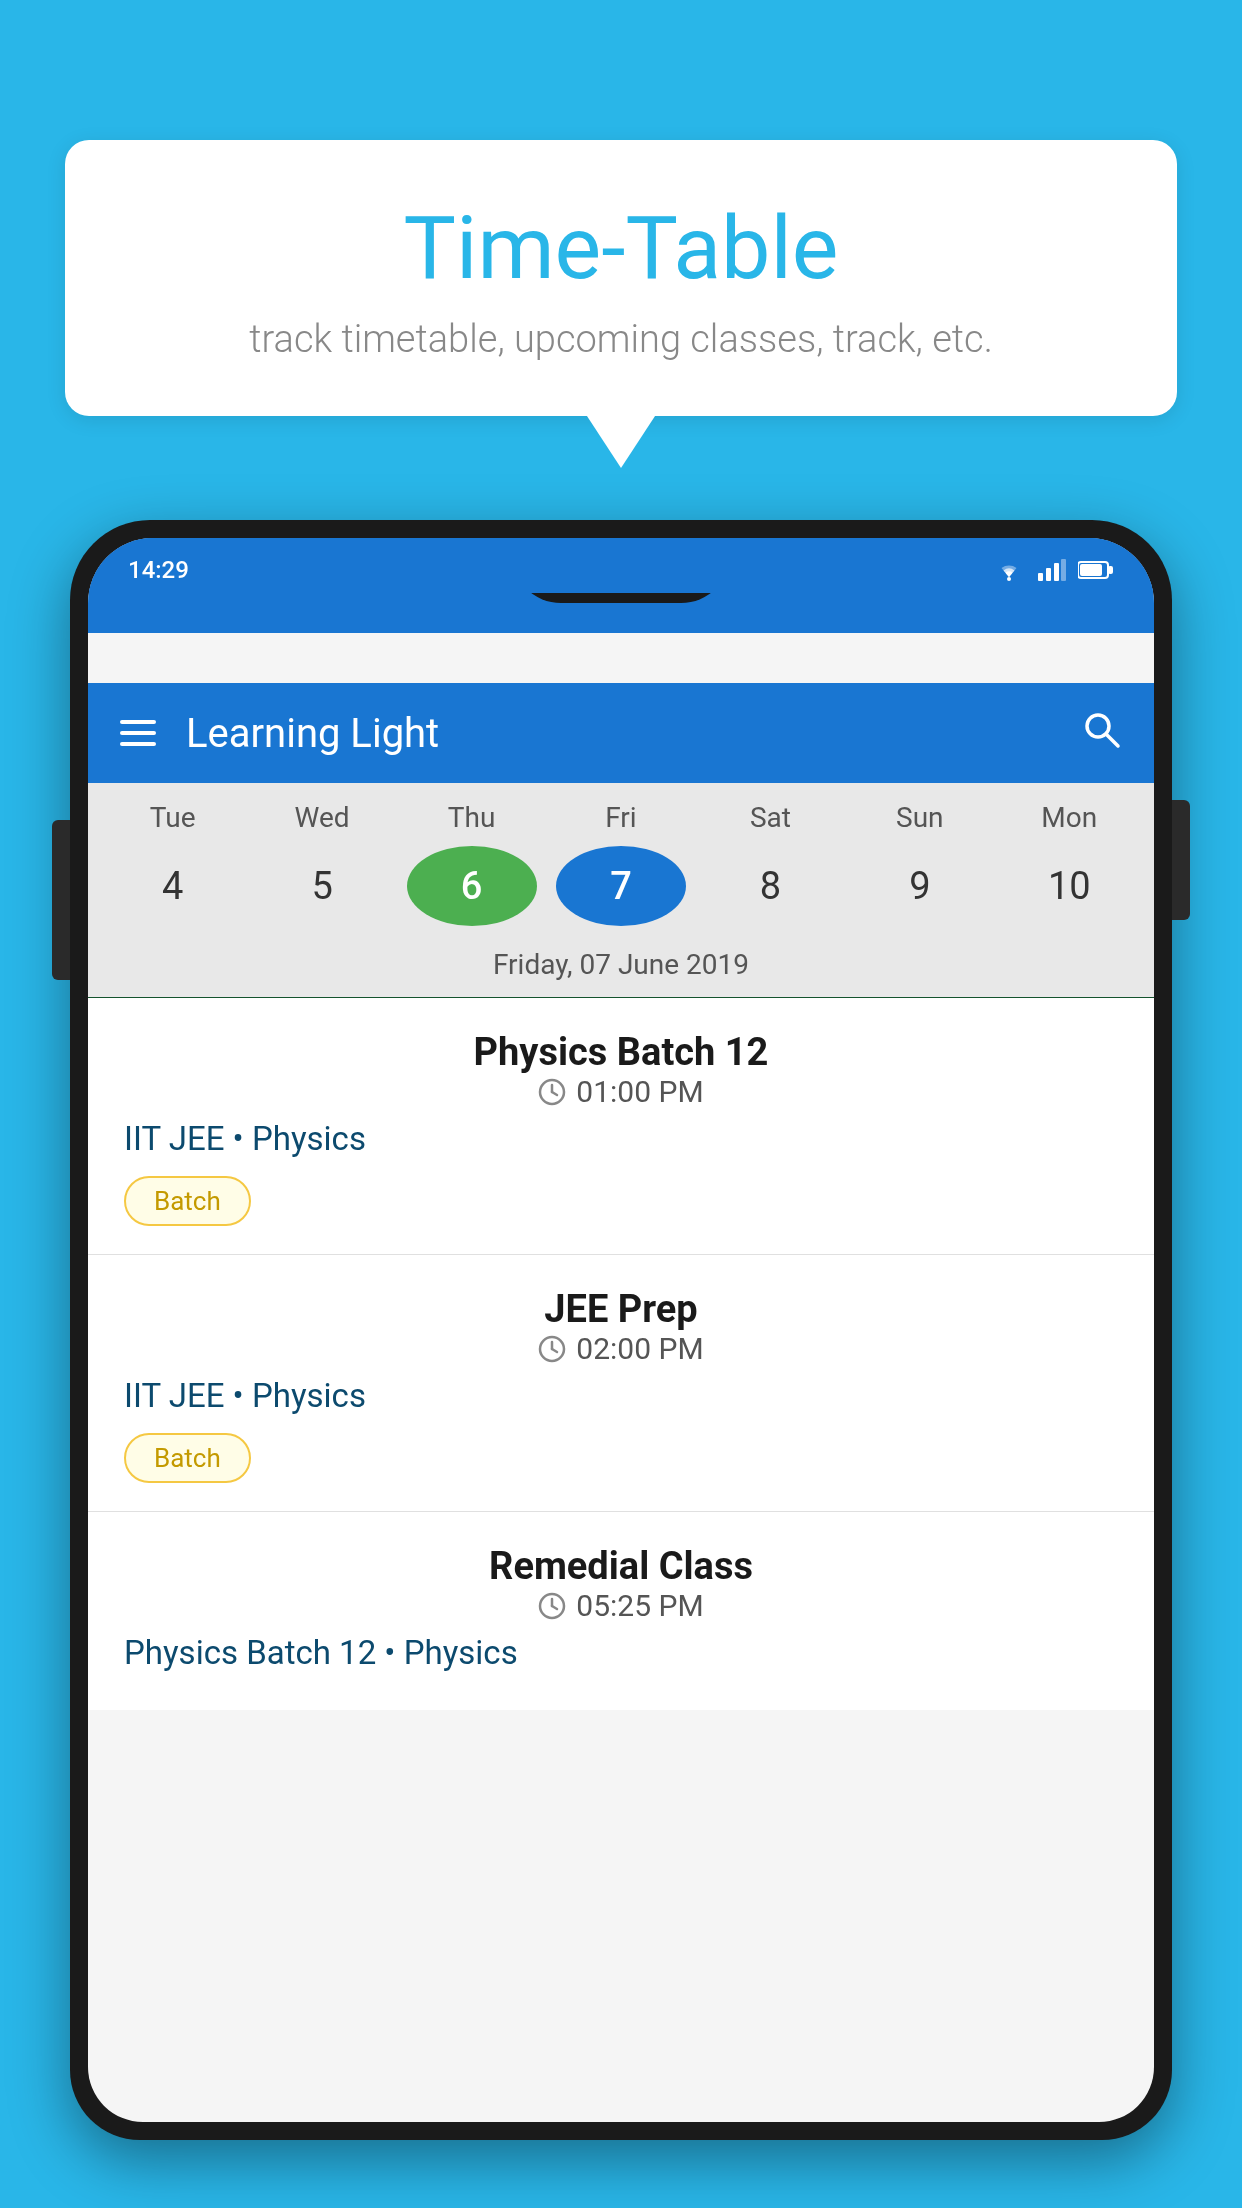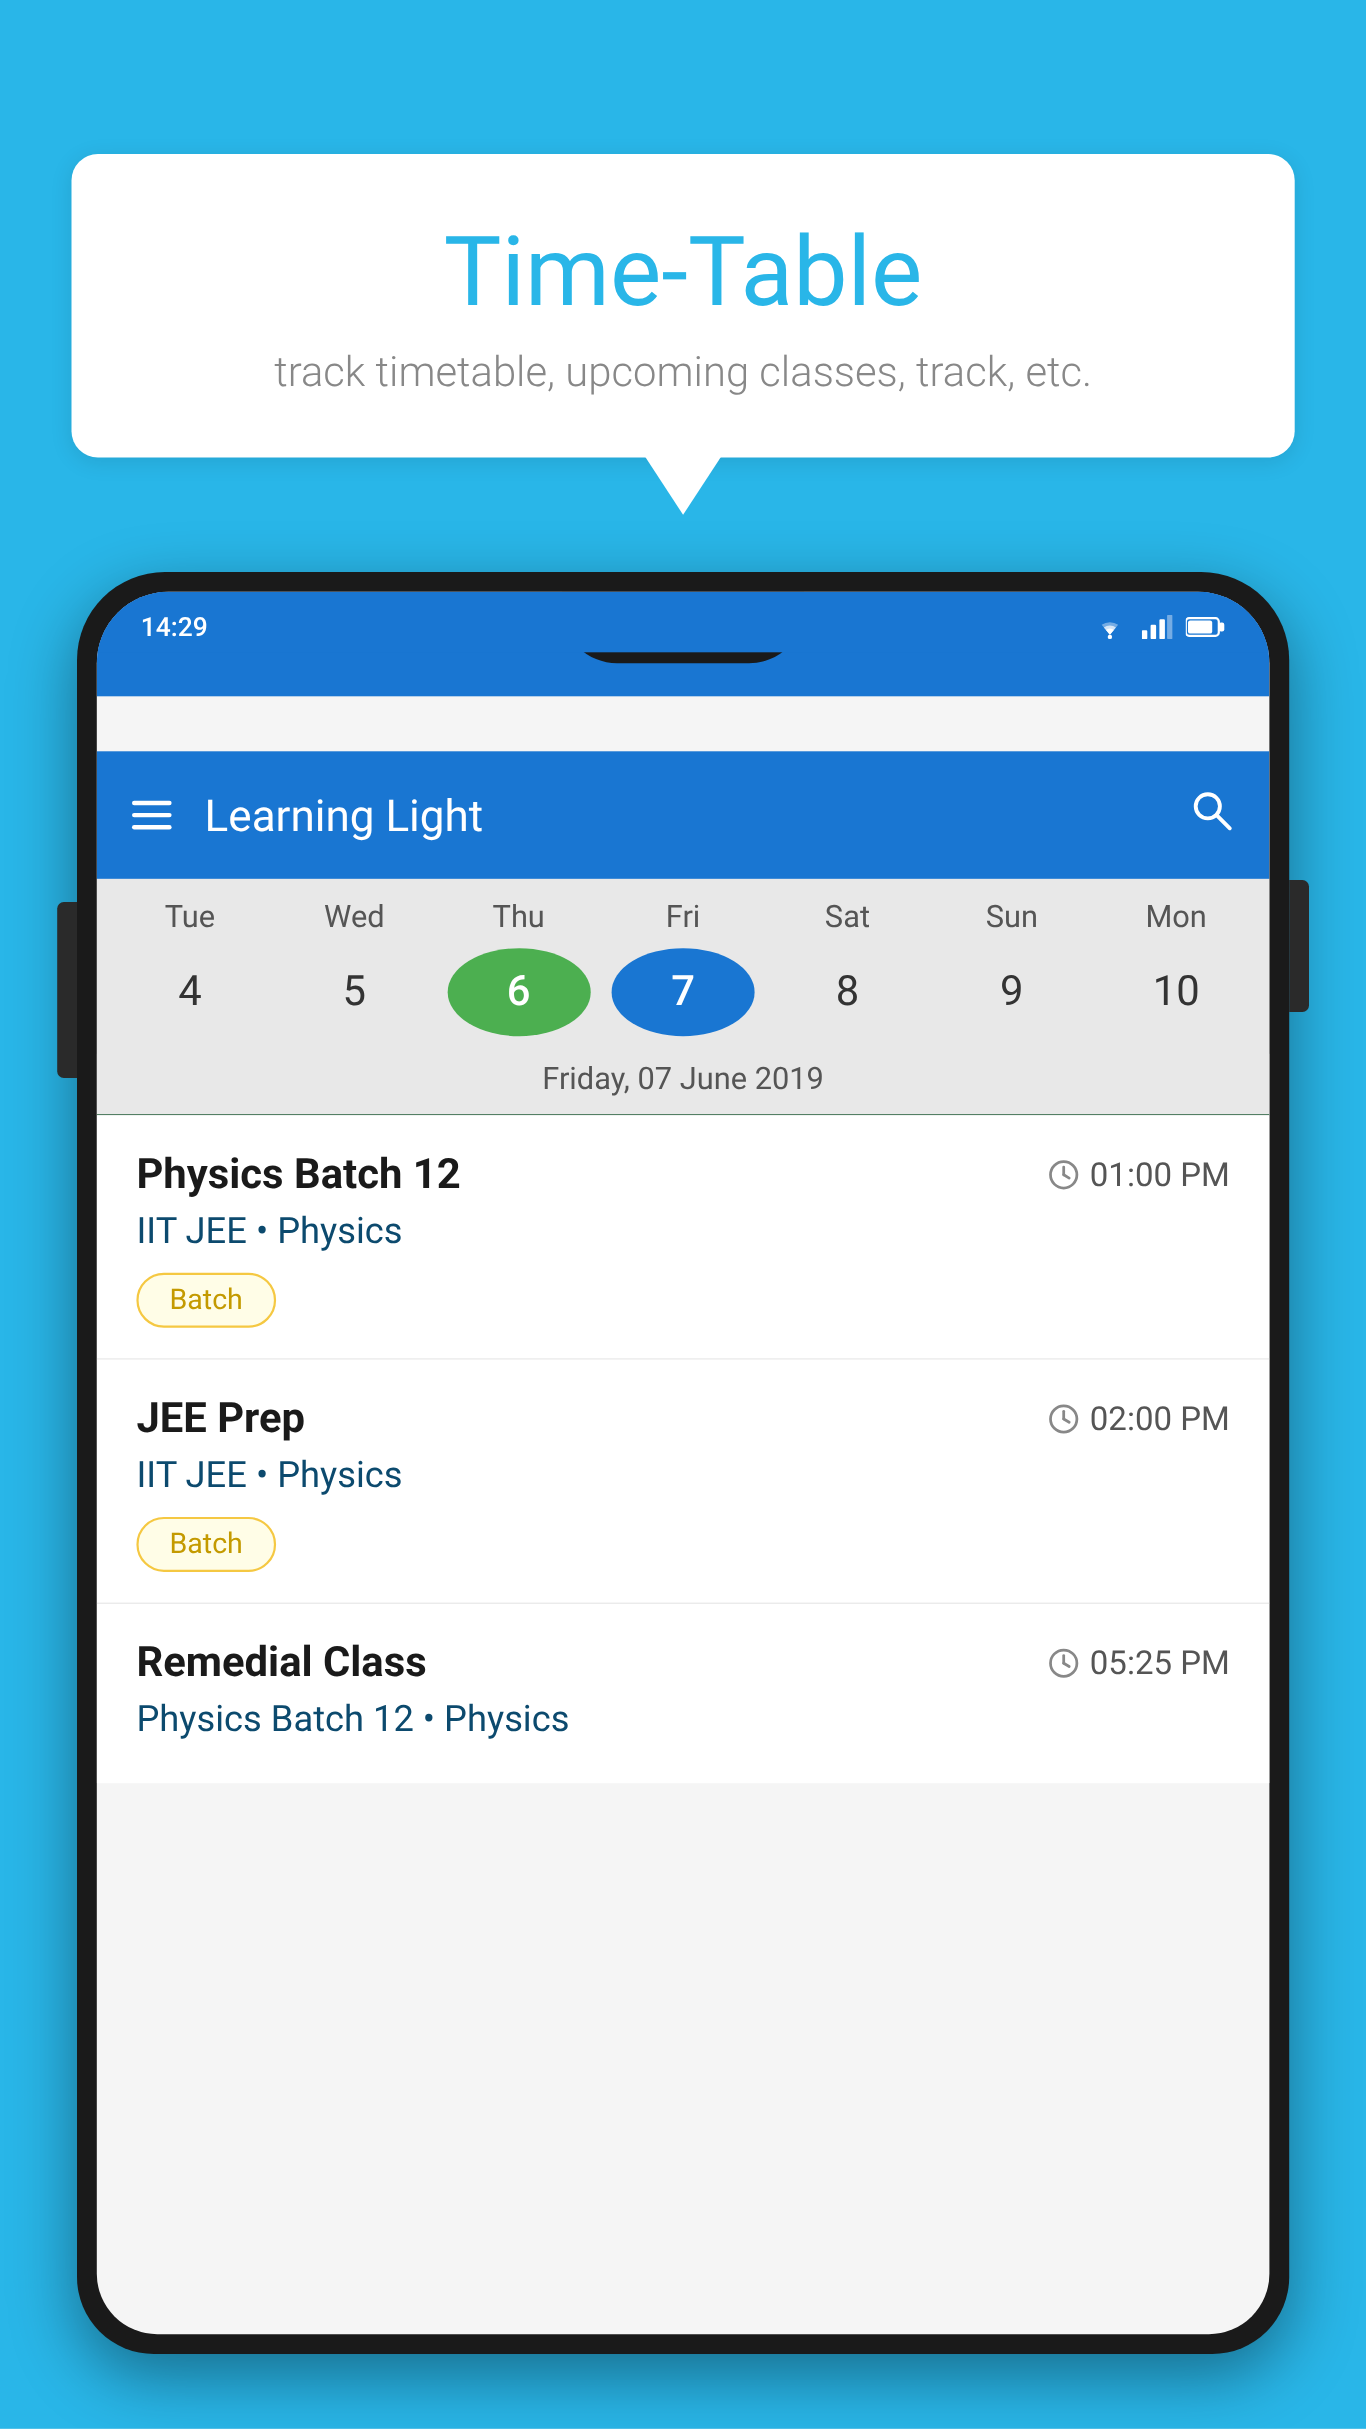--- a/index.html
+++ b/index.html
@@ -164,21 +164,21 @@
 
     .status-icons {
       display: flex;
       align-items: center;
       gap: 12px;
     }
 
     
     .app-bar {
       background: #1976d2;
-      height: 116px;
+      height: 100px;
       display: flex;
       align-items: center;
       padding: 0 32px;
       margin-top: 50px;
     }
 
     .hamburger-icon {
       color: white;
       font-size: 36px;
       margin-right: 30px;
@@ -277,20 +277,21 @@
       padding: 32px 36px 28px 36px;
       border-bottom: 1px solid #e0e0e0;
       background: white;
     }
 
     .schedule-item-header {
       display: flex;
       justify-content: space-between;
       align-items: center;
       margin-bottom: 10px;
+      flex-direction: column;
     }
 
     .class-name {
       font-size: 38px;
       font-weight: 700;
       color: #1a1a1a;
     }
 
     .class-time {
       font-size: 30px;

